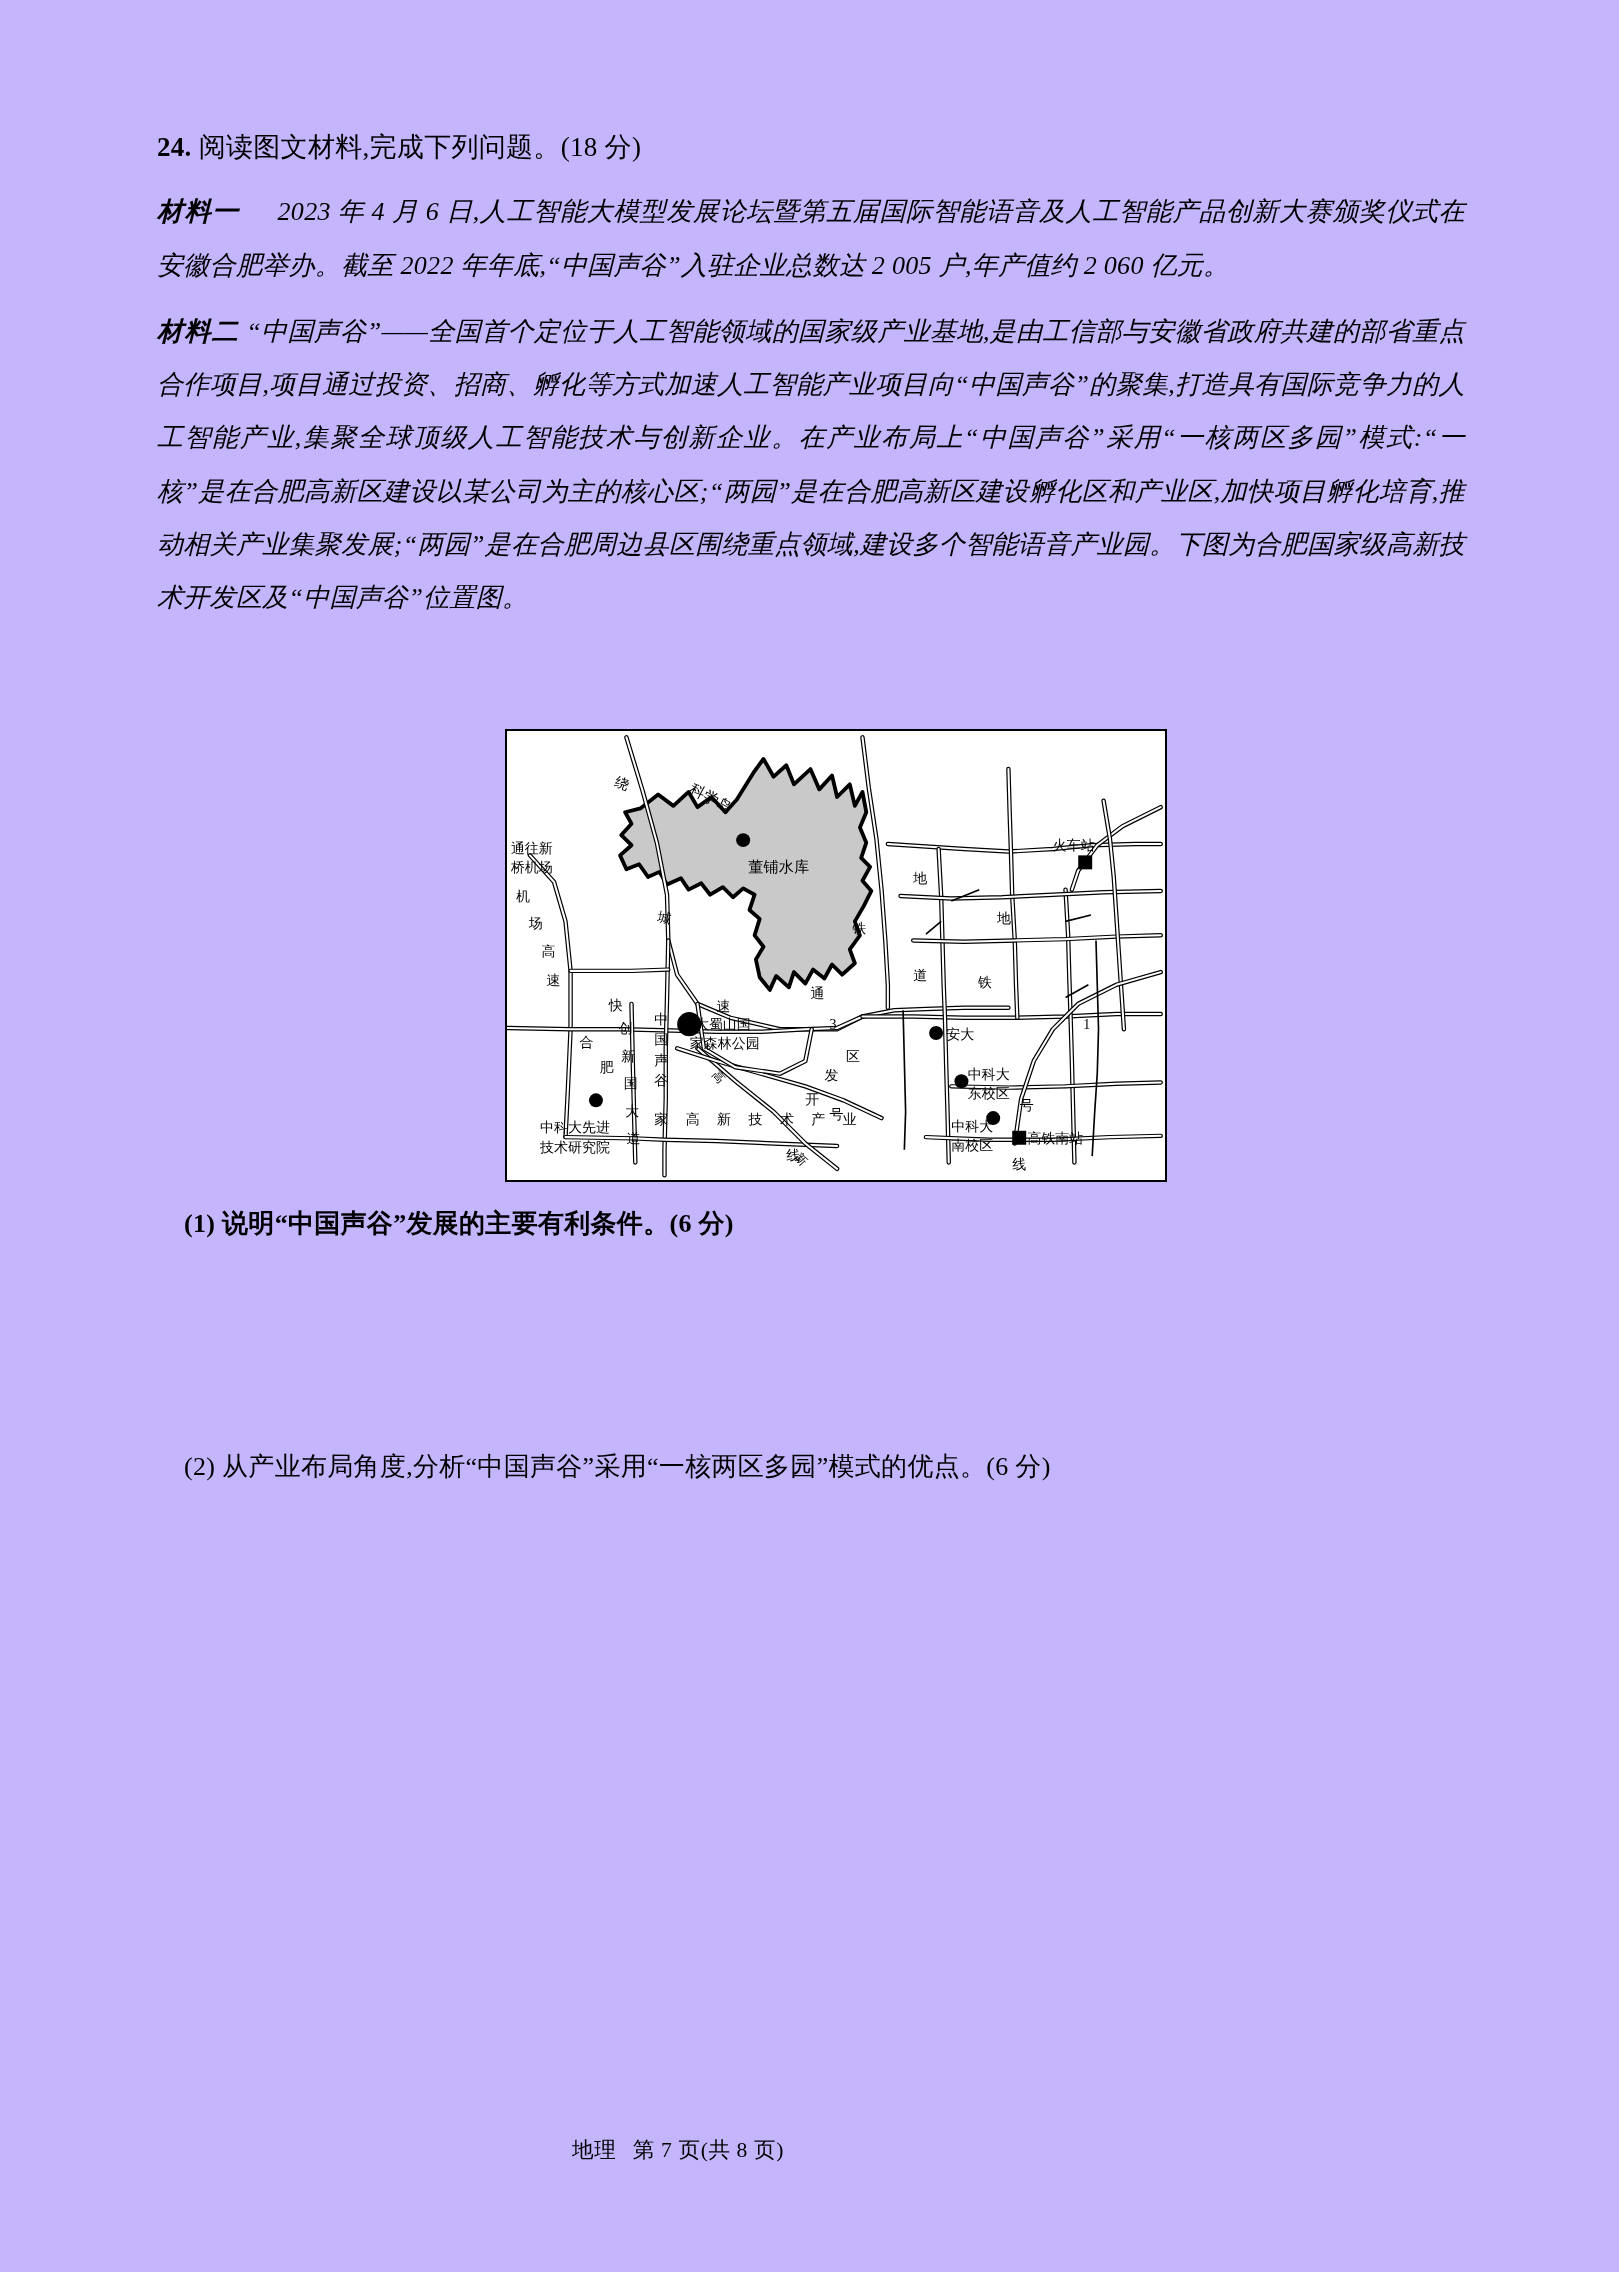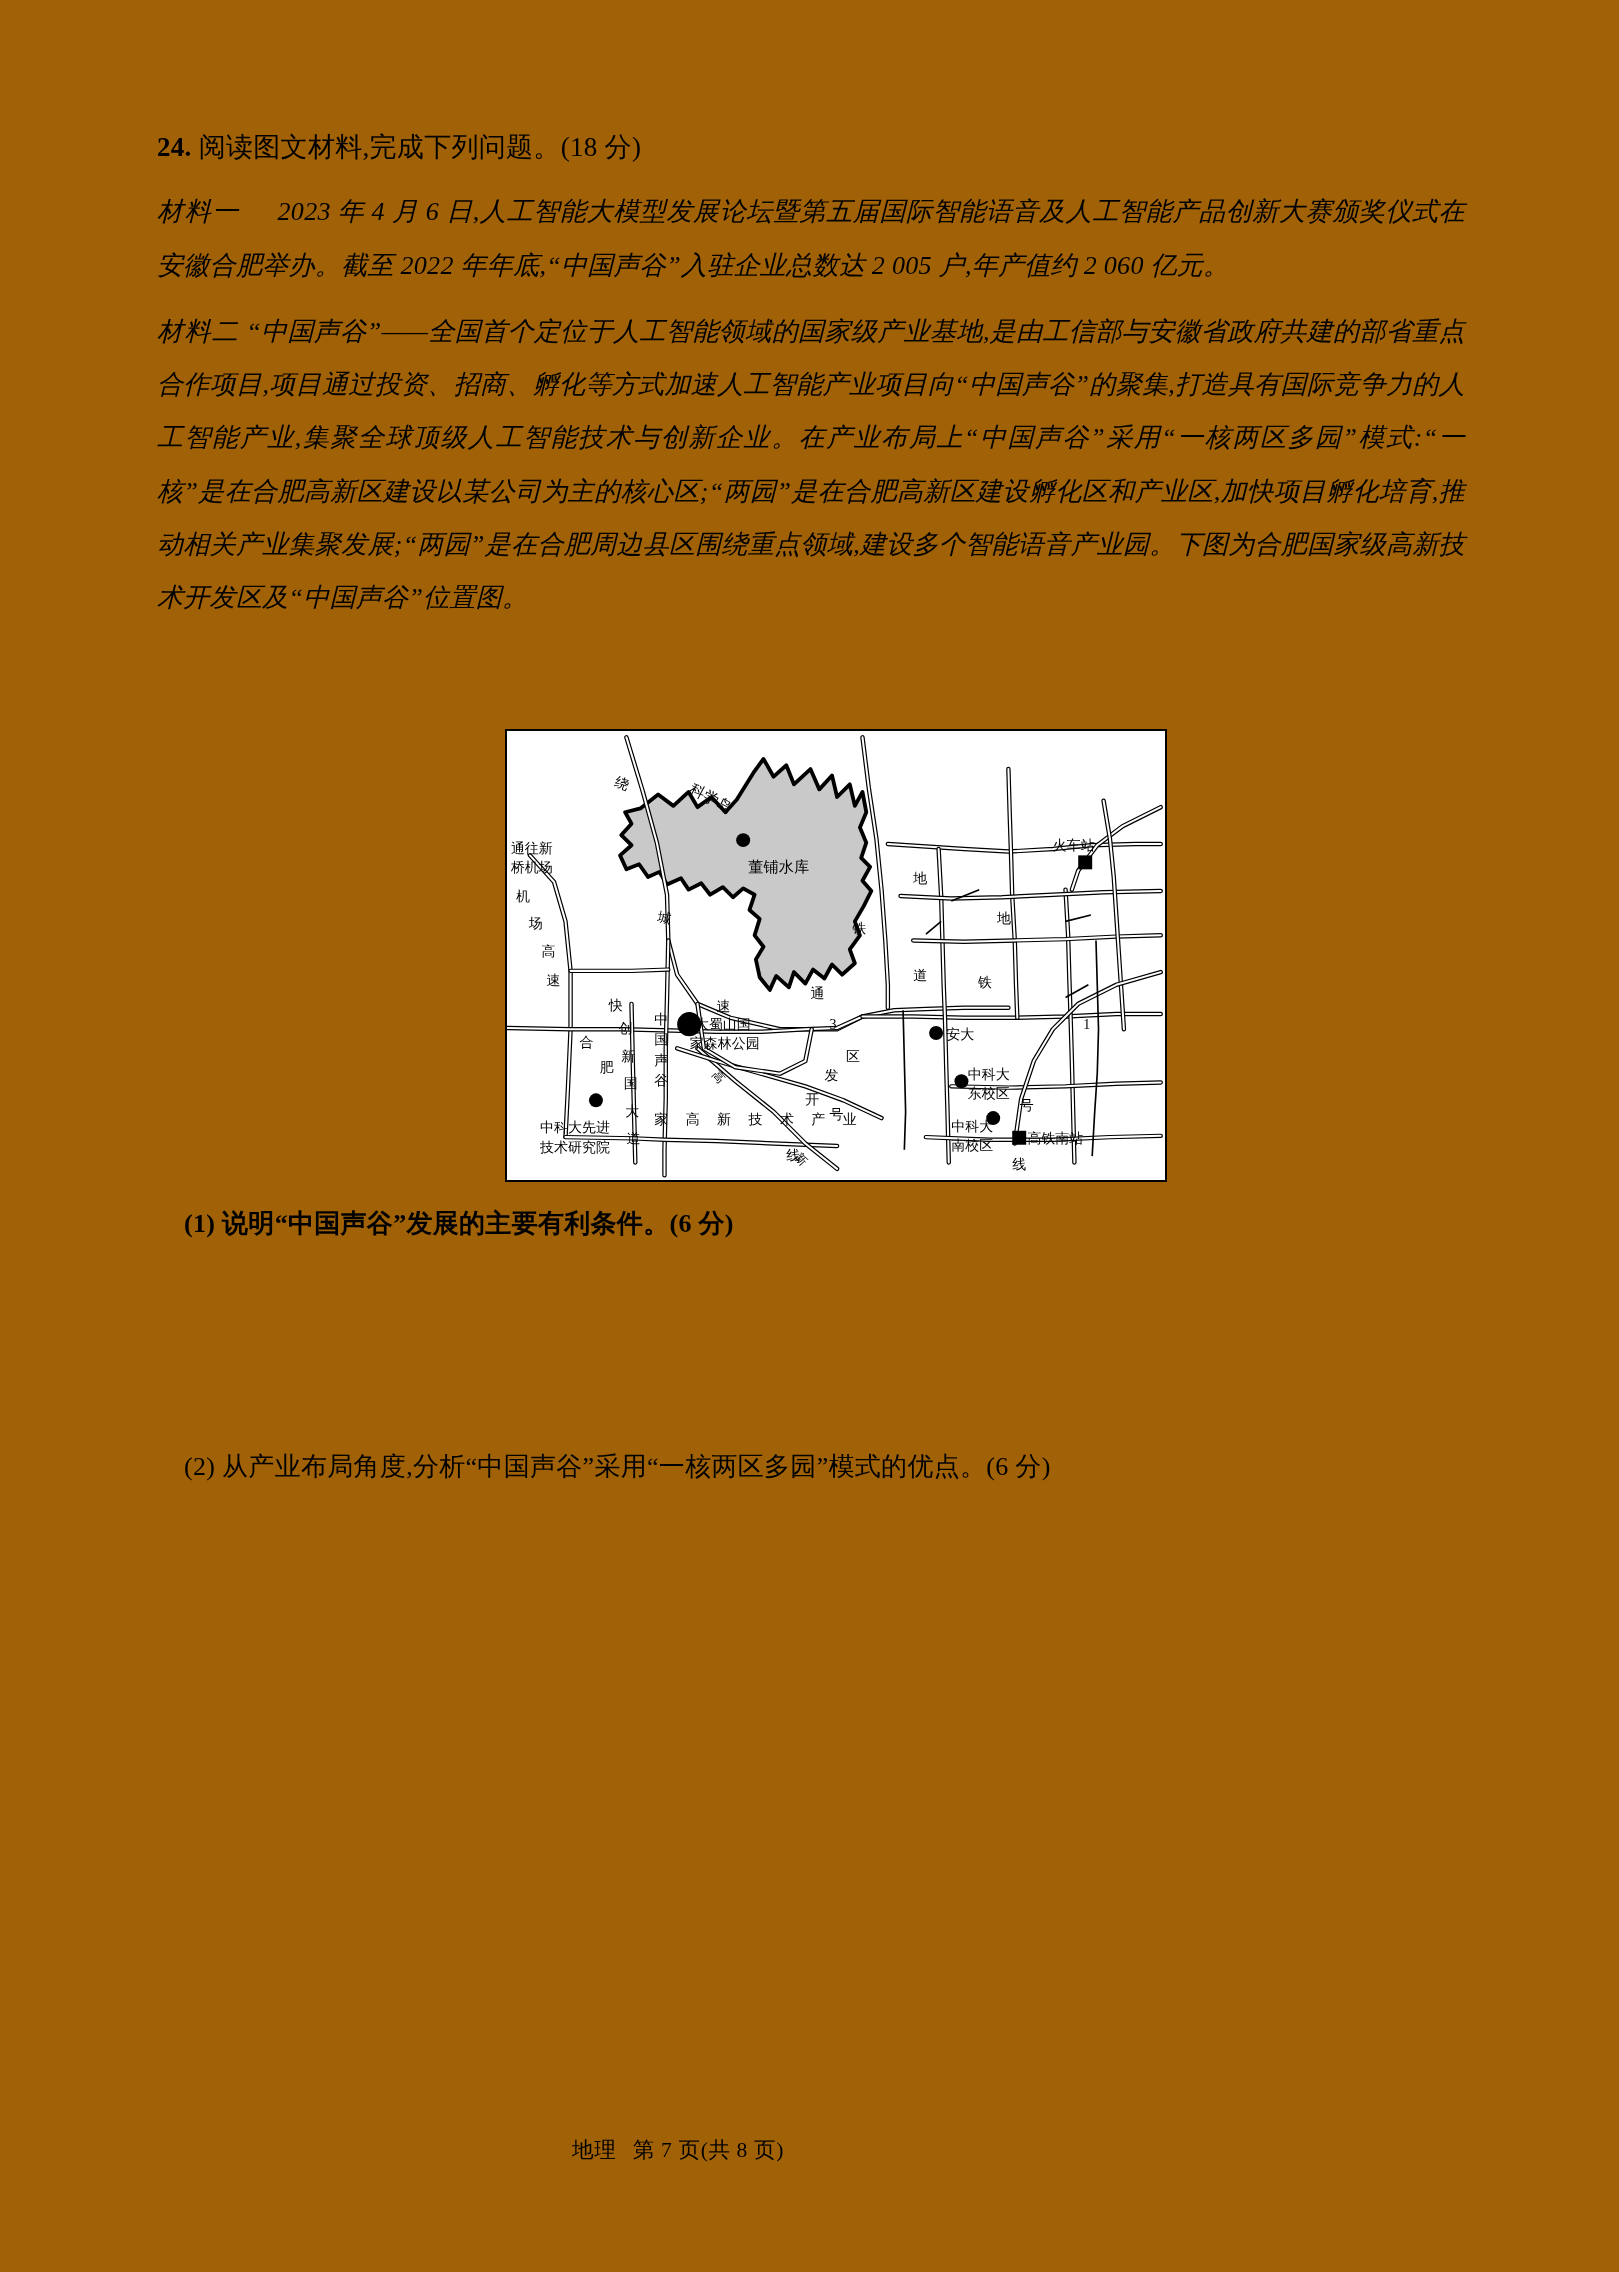--- a/index.html
+++ b/index.html
@@ -9,21 +9,21 @@
     background: #ffffff;
   }
   body {
     font-family: "Liberation Serif", "DejaVu Serif", serif;
     color: #000000;
   }
   .page {
     position: relative;
     width: 1620px;
     height: 2273px;
-    background: #a16207;
+    background: #c4b5fd;
     overflow: hidden;
   }
 
   
   .content {
     position: absolute;
     left: 157px;
     top: 127px;
     width: 1308px;
   }
@@ -42,21 +42,21 @@
   .material {
     margin-top: 16.5px;
     font-size: 26px;
     line-height: 2.05;
     text-align: justify;
     text-justify: inter-character;
     font-style: italic;
     letter-spacing: 0.3px;
   }
   .material .lead {
-    font-weight: normal;
+    font-weight: bold;
     font-style: italic;
     letter-spacing: 1.3px;
   }
   .material-1 { text-indent: 0; }
   .material-2 { margin-top: 12.7px; }
 
   
   .figure {
     position: absolute;
     left: 505px;

